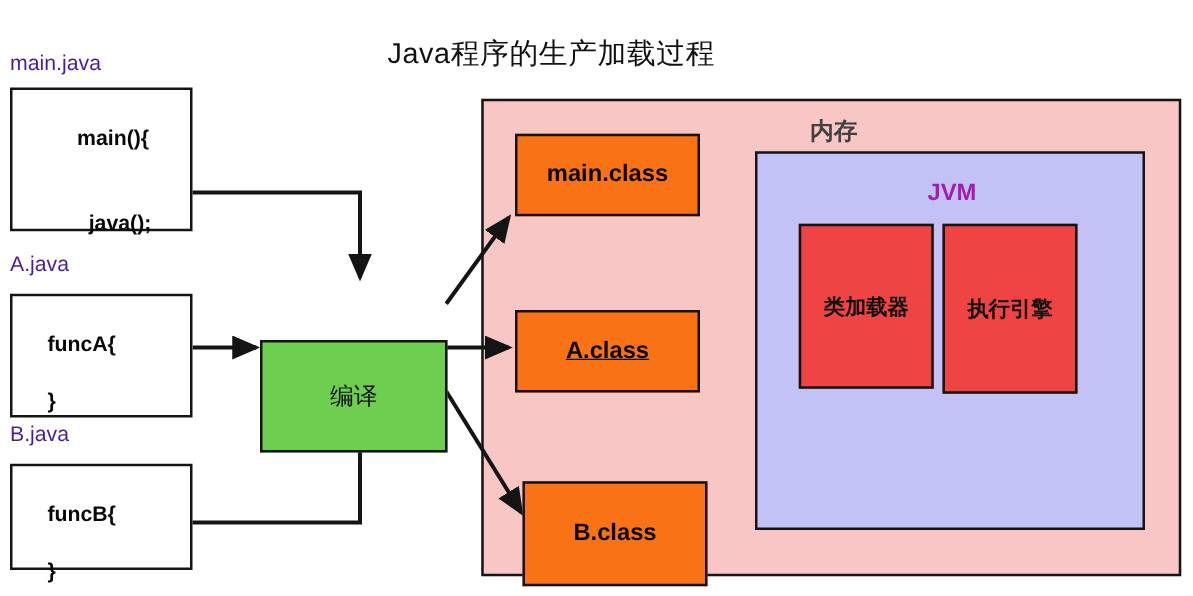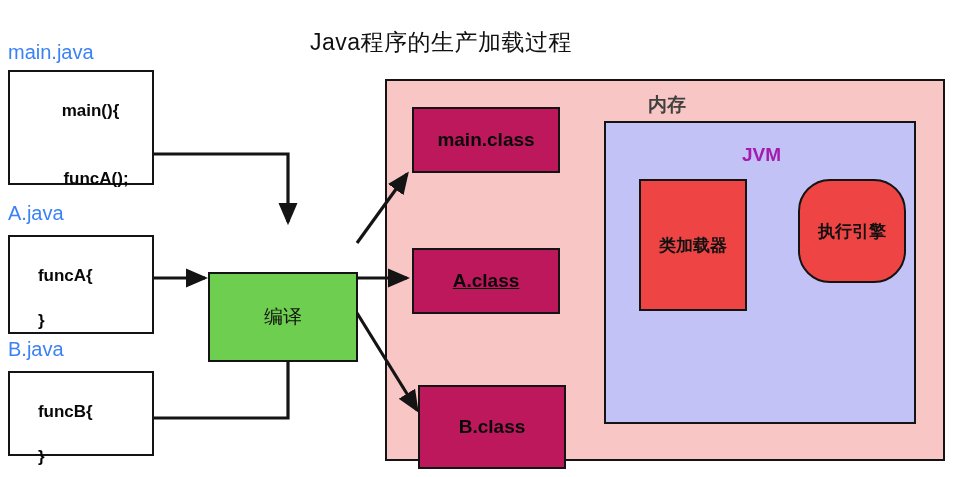--- a/index.html
+++ b/index.html
@@ -25,22 +25,22 @@
     top: 27px;
     width: 330px;
     font-size: 23px;
     color: #111111;
     letter-spacing: 0.5px;
     white-space: nowrap;
   }
 
   
   .file-caption {
-    font-size: 20px;
-    color: #3b82f6;
+    font-size: 17px;
+    color: #4c1d95;
     white-space: nowrap;
   }
 
   
   .code-box {
     background: #ffffff;
     border: 2.5px solid #141414;
     box-sizing: border-box;
     font-weight: bold;
     font-size: 17px;
@@ -96,21 +96,21 @@
   #jvm-label {
     left: 742px;
     top: 144px;
     font-size: 19px;
     font-weight: bold;
     color: #a21caf;
   }
 
   
   .class-box {
-    background: #be185d;
+    background: #f97316;
     border: 2.5px solid #141414;
     box-sizing: border-box;
     display: flex;
     align-items: center;
     justify-content: center;
     font-size: 19px;
     font-weight: bold;
     color: #0a0a0a;
   }
 
@@ -173,21 +173,21 @@
 
       <path d="M357,278 L407,278" marker-end="url(#arrowhead)"></path>
 
       <path d="M357,313 L417,410" marker-end="url(#arrowhead)"></path>
     </g>
   </svg>
 
   <div class="abs file-caption" style="left:8px; top:41px;">main.java</div>
   <div class="abs code-box" style="left:8px; top:70px; width:146px; height:115px;text-align:center;">
     <span>main(){</span><br>
-    <span class="indent">funcA();</span>
+    <span class="indent">java();</span>
     <span class="indent">funcB();</span>
     <span>}</span>
   </div>
 
   <div class="abs file-caption" style="left:8px; top:202px;">A.java</div>
   <div class="abs code-box" style="left:8px; top:235px; width:146px; height:99px;">
     <span>funcA{</span><br>
     <span>}</span>
   </div>
 
@@ -207,17 +207,17 @@
   <div class="abs class-box" style="left:412px; top:248px; width:148px; height:66px;text-decoration:underline;">
     <span>A.class</span>
   </div>
   <div class="abs class-box" style="left:418px; top:385px; width:148px; height:84px;">
     <span>B.class</span>
   </div>
 
   <div class="abs jvm-green" style="left:639px; top:179px; width:108px; height:132px;">
     <span>类加载器</span>
   </div>
-  <div class="abs jvm-green" style="left:798px; top:179px; width:108px; height:104px;border-radius:32px;">
+  <div class="abs jvm-green" style="left:754px; top:179px; width:108px; height:136px;">
     <span>执行引擎</span>
   </div>
 
 </div>
 
 </body></html>

